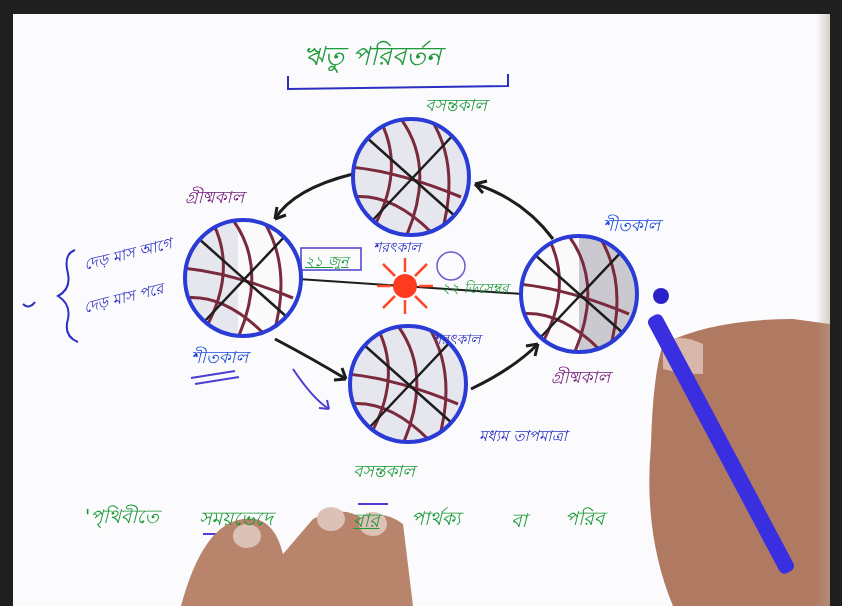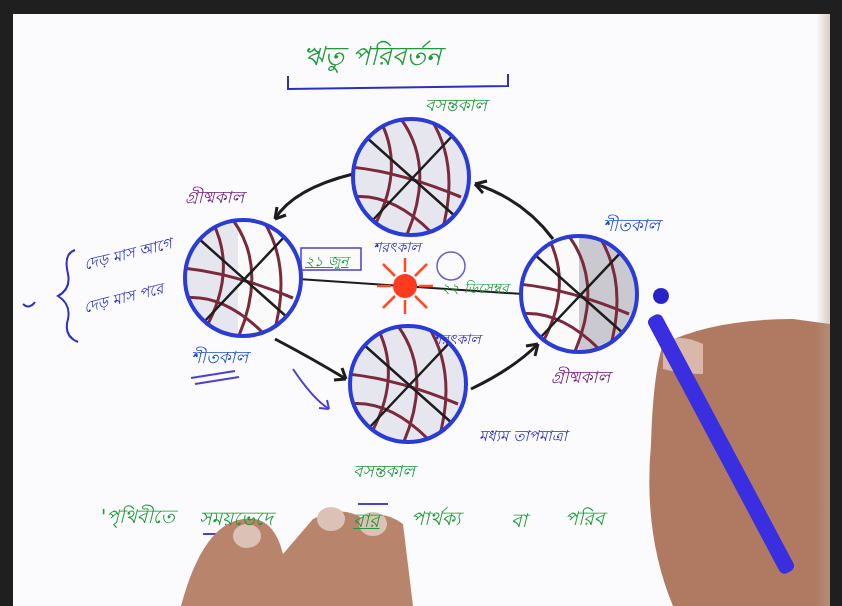--- a/index.html
+++ b/index.html
@@ -143,21 +143,21 @@
   <div class="lbl green small" style="left:428px;top:244px;margin-top:19px;">২২ ডিসেম্বর</div>
 
   <div class="lbl green season" style="left:340px;top:444px;">বসন্তকাল</div>
   <div class="lbl blue small" style="left:420px;top:314px;">শরৎকাল</div>
 
   <div class="lbl blue note" style="left:70px;top:228px;transform:rotate(-14deg);">দেড় মাস আগে</div>
   <div class="lbl blue note" style="left:70px;top:272px;transform:rotate(-14deg);">দেড় মাস পরে</div>
 
   <div class="lbl blue note" style="left:466px;top:410px;">মধ্যম তাপমাত্রা</div>
 
-  <div class="lbl green bottom" style="left:88px;top:488px;">'পৃথিবীতে</div>
+  <div class="lbl green bottom" style="left:72px;top:488px;">'পৃথিবীতে</div>
   <div class="lbl green bottom" style="left:186px;top:490px;font-style:italic;">সময়ভেদে</div>
   <div class="lbl green bottom" style="left:340px;top:492px;text-decoration:underline;">বার</div>
   <div class="lbl green bottom" style="left:398px;top:490px;">পার্থক্য</div>
   <div class="lbl green bottom" style="left:498px;top:492px;">বা</div>
   <div class="lbl green bottom" style="left:552px;top:490px;">পরিব</div>
 
   <div class="paper-shade"></div>
 </div>
 
 </body></html>

